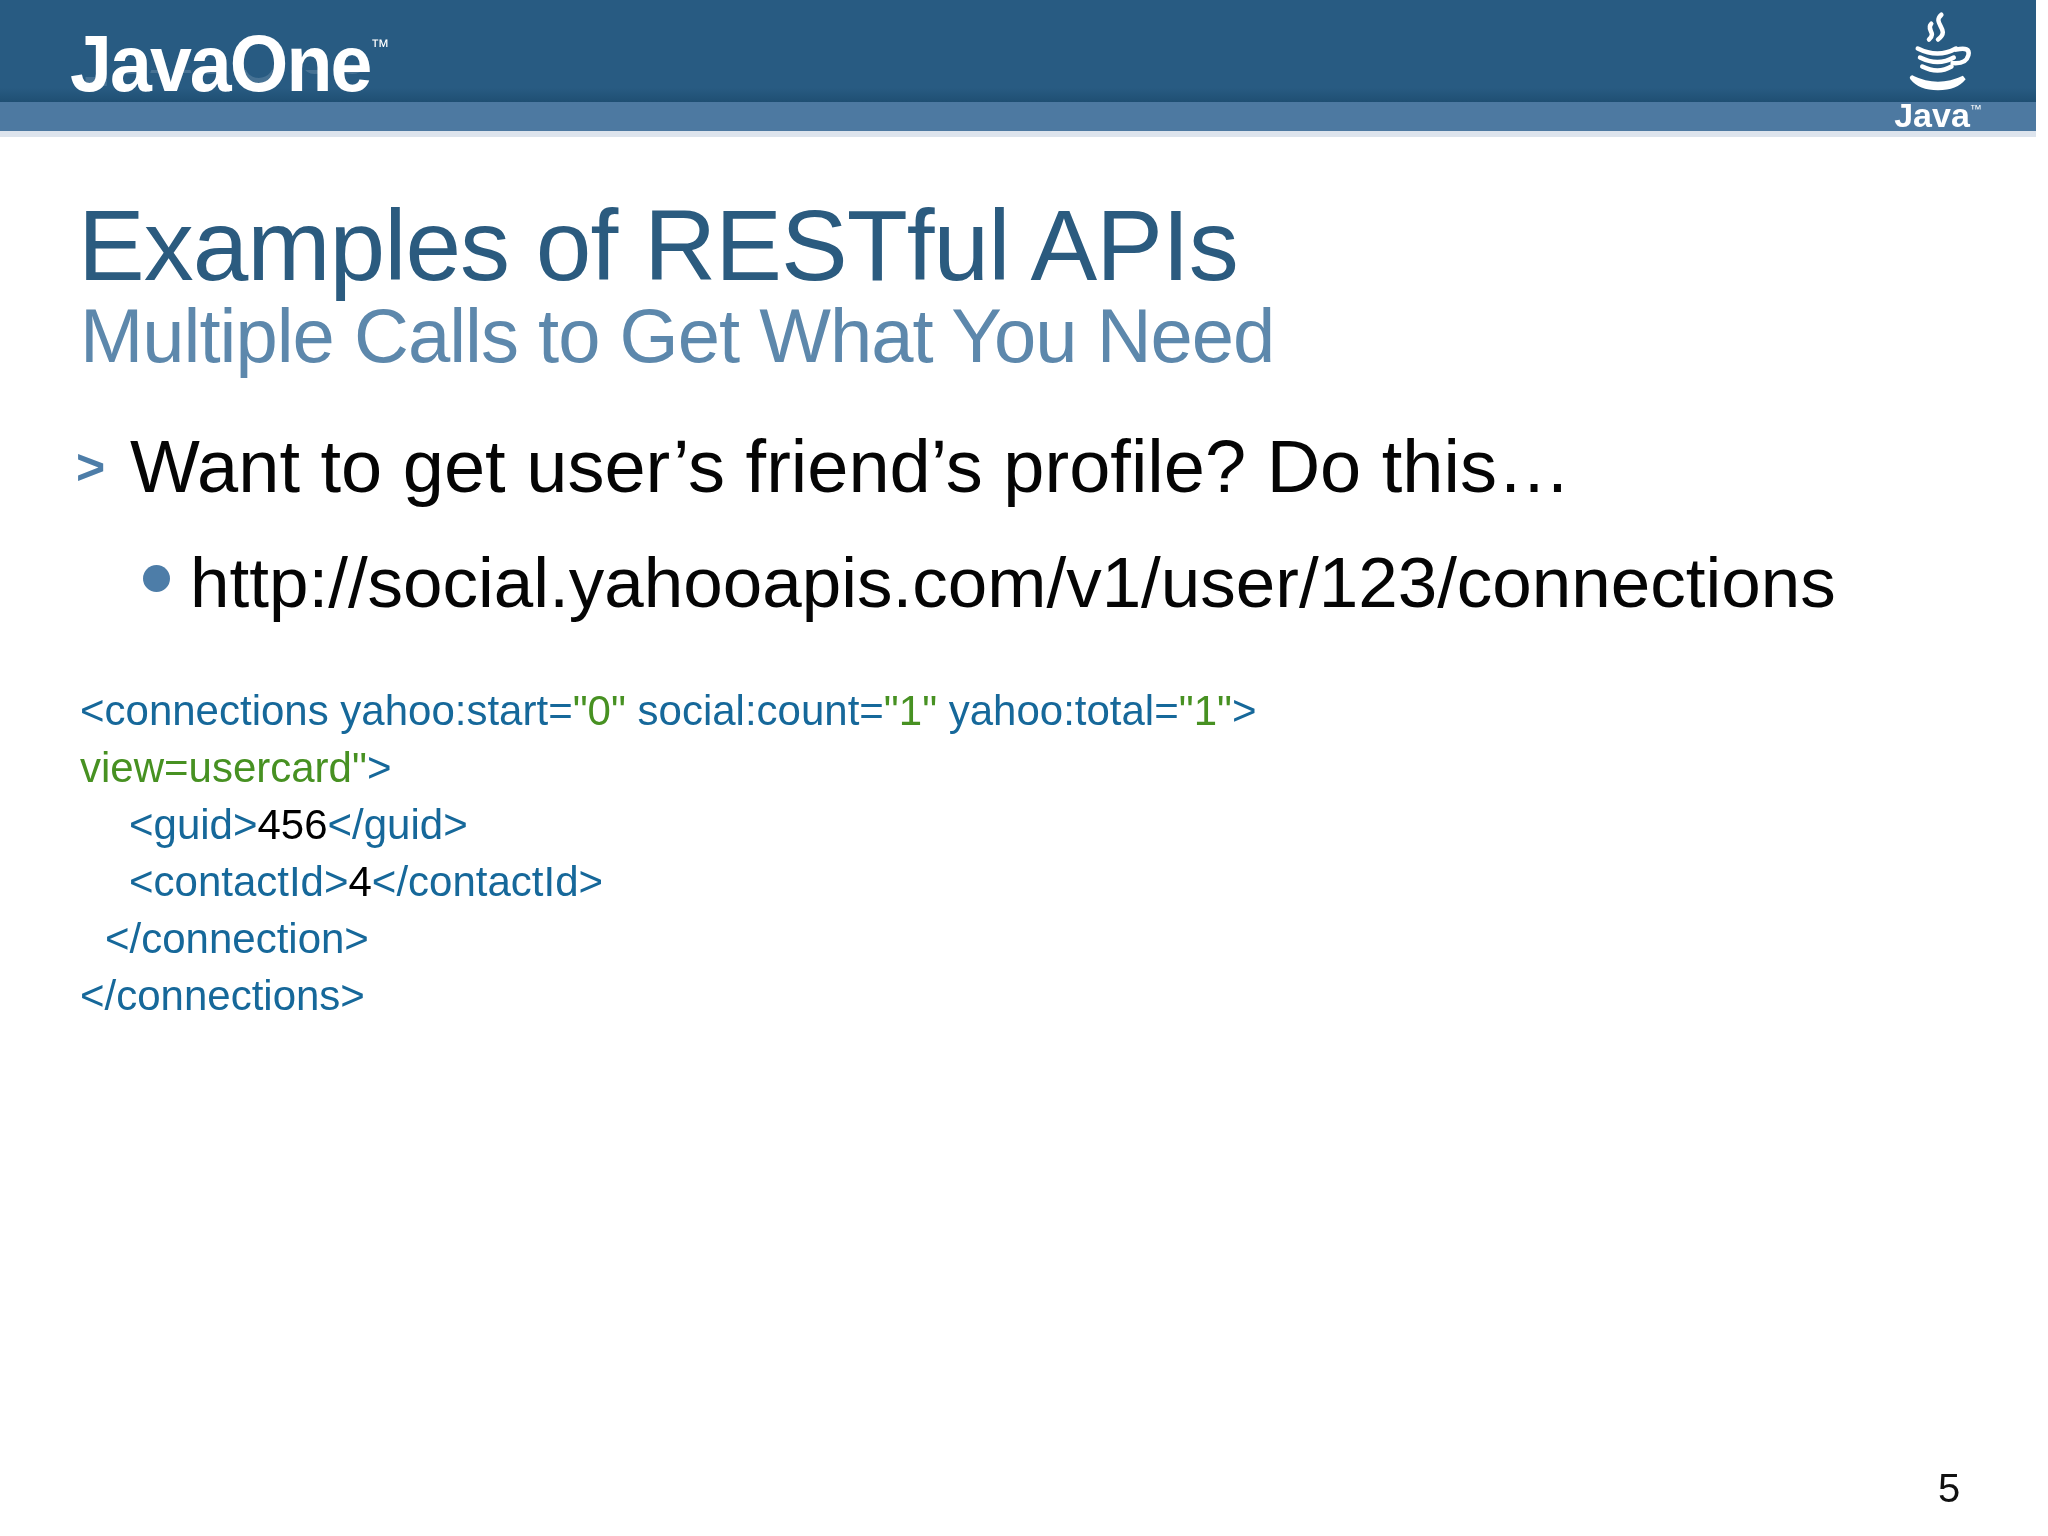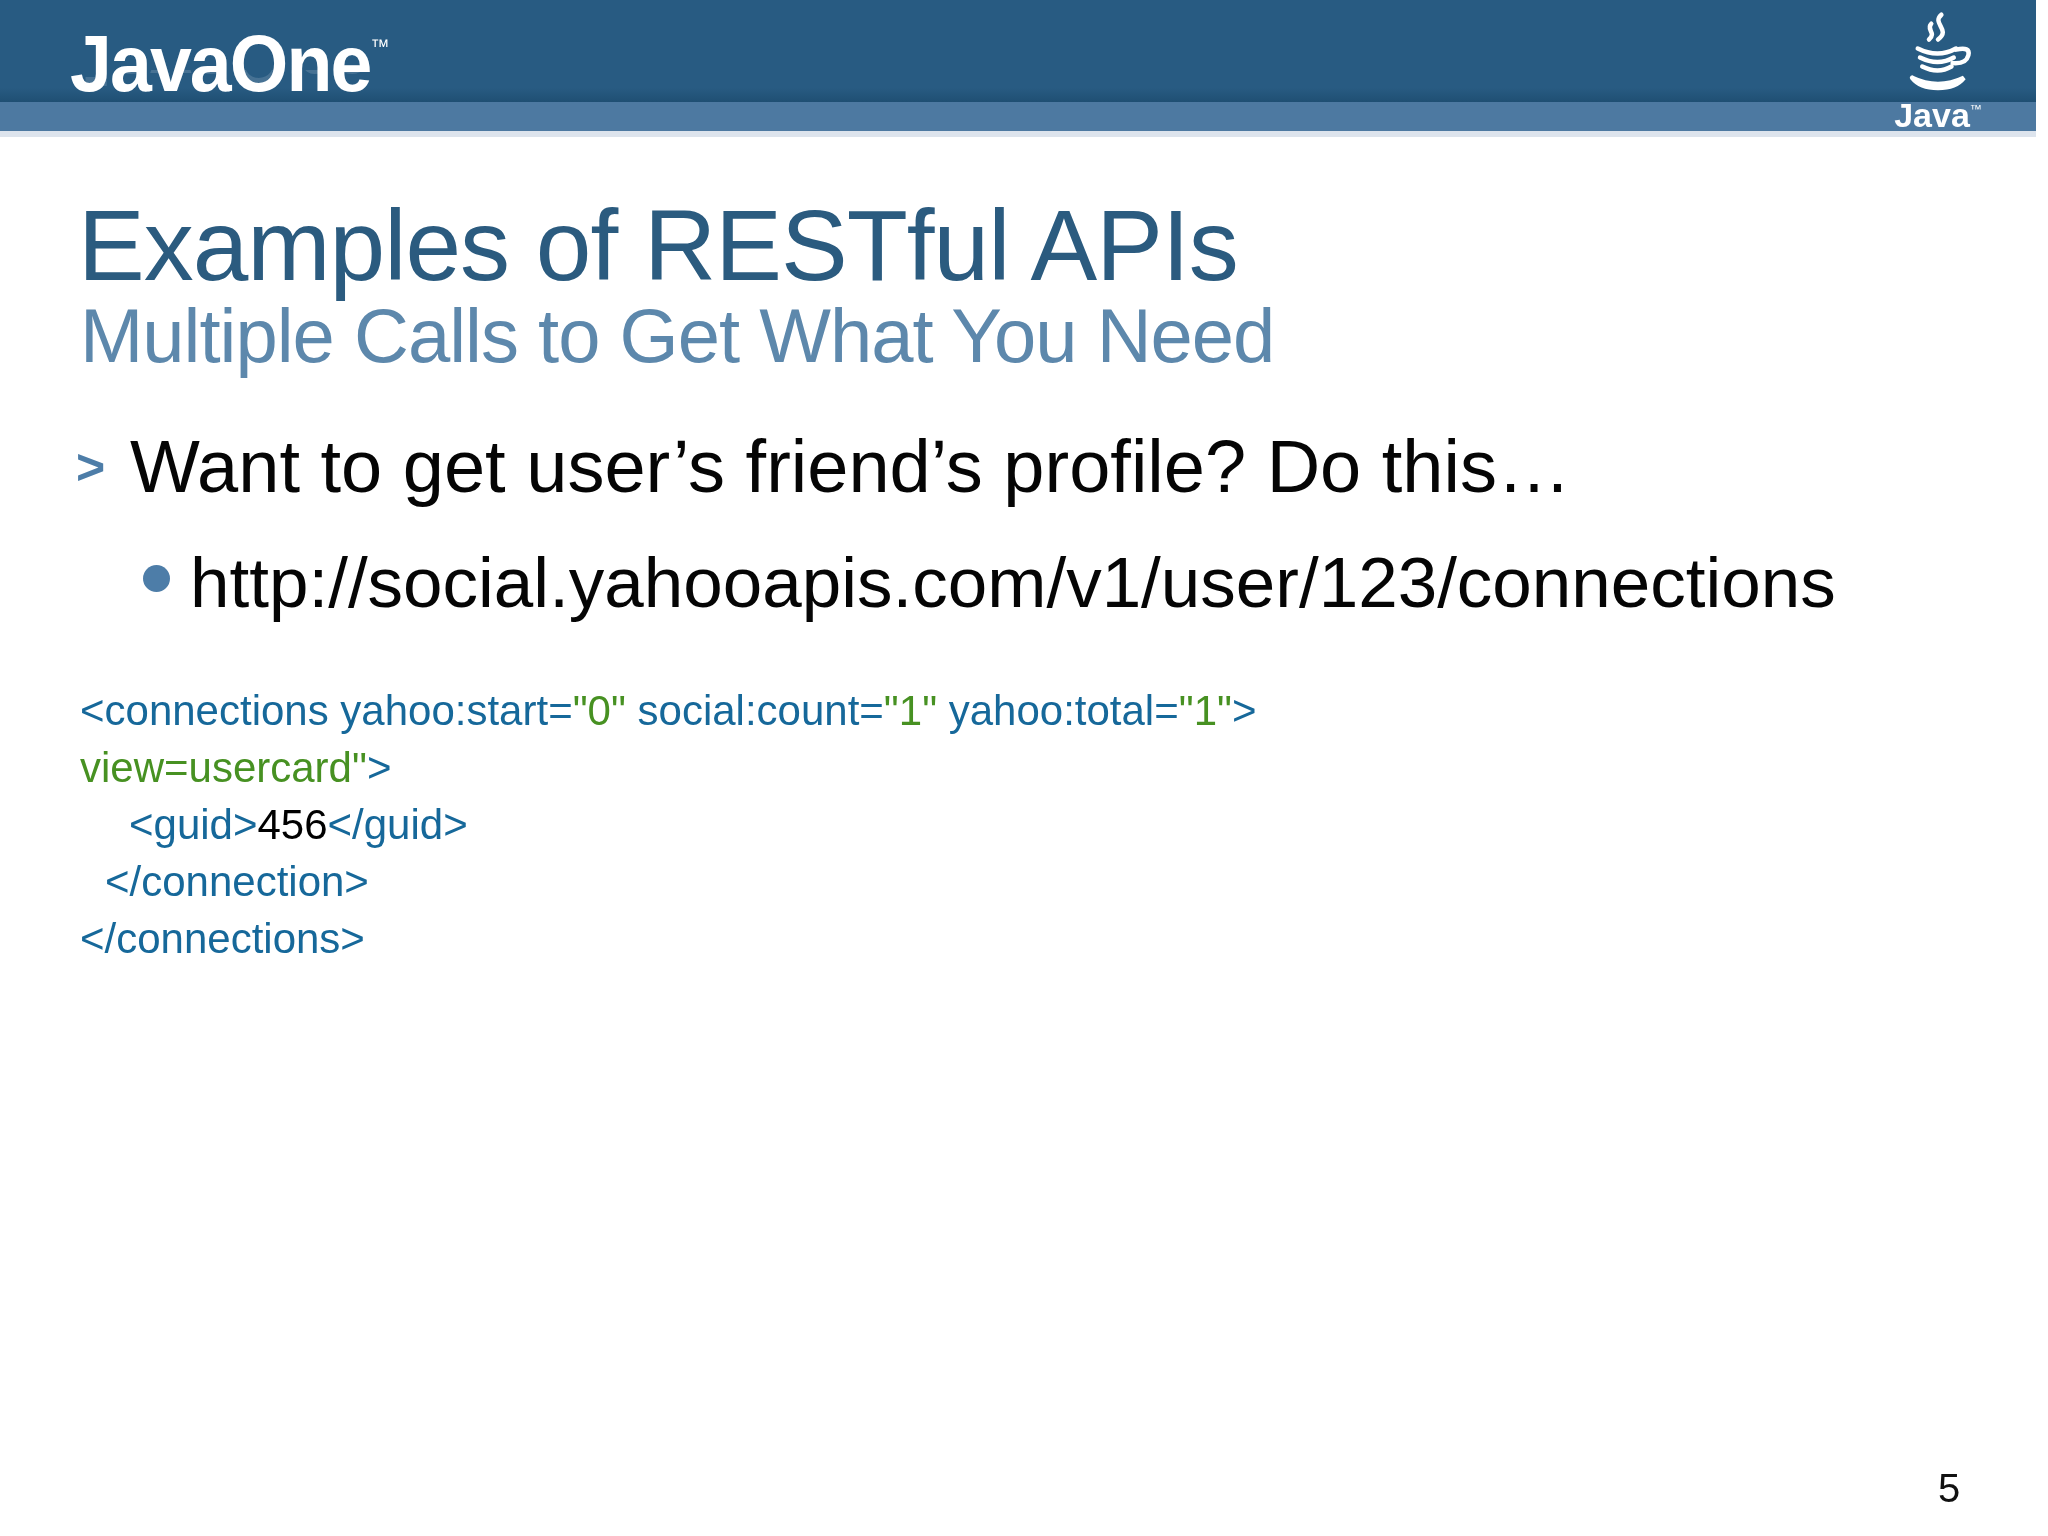--- a/index.html
+++ b/index.html
@@ -111,20 +111,21 @@
         <div class="bullet-row row-l2">
           <span class="dot"></span>
           <span class="btext">http://social.yahooapis.com/v1/user/123/connections</span>
         </div>
       </div>
 
     <div id="code" class="code-block">
         <div class="code-line ind0"><span class="seg-tag">&lt;connections yahoo:start=</span><span class="seg-val">"0"</span><span class="seg-tag"> social:count=</span><span class="seg-val">"1"</span><span class="seg-tag"> yahoo:total=</span><span class="seg-val">"1"</span><span class="seg-tag">&gt;</span></div>
         <div class="code-line ind0"><span class="seg-val">view=usercard"</span><span class="seg-tag">&gt;</span></div>
         <div class="code-line ind2"><span class="seg-tag">&lt;guid&gt;</span><span class="seg-text">456</span><span class="seg-tag">&lt;/guid&gt;</span></div>
+        <div class="code-line ind2"><span class="seg-tag">&lt;contactId&gt;</span><span class="seg-text">4</span><span class="seg-tag">&lt;/contactId&gt;</span></div>
         <div class="code-line ind1"><span class="seg-tag">&lt;/connection&gt;</span></div>
         <div class="code-line ind0"><span class="seg-tag">&lt;/connections&gt;</span></div>
       </div>
   </main>
 
   <footer>
     <div class="sun-logo">
       <svg class="diamond" width="78" height="78" viewBox="0 0 48 48">
         <g transform="rotate(0 24 24)">
           <path d="M24 3 L45 24 L24 45 L3 24 Z" fill="#5b7fa7"></path>

